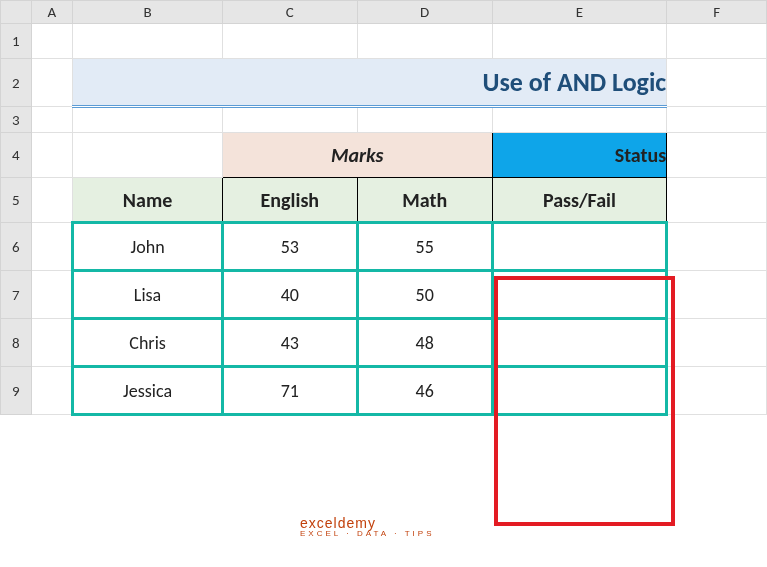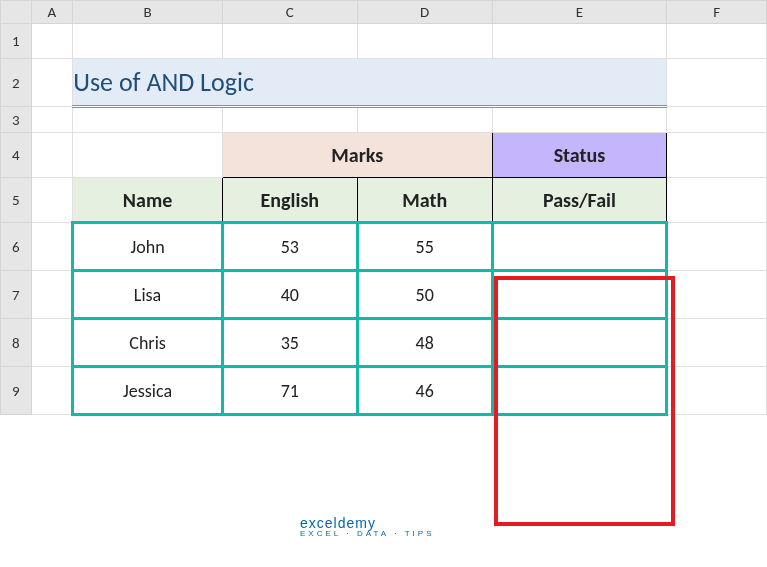--- a/index.html
+++ b/index.html
@@ -62,39 +62,41 @@
     font-size: 18px;
     color: #222;
     background: #ffffff;
   }
   
   
   .title-cell {
     background: #e2ebf6;
     color: #1f4e79;
     font-size: 26px;
-    font-weight: normal;
-    text-align: left;
+    font-weight: bold;
+    text-align: right;
     border-bottom: 3px double #5b9bd5;
   }
   
   
   .marks-header {
     background: #f4e3da;
     font-weight: bold;
     font-size: 20px;
     border: 1px solid #000;
+    font-style: italic;
   }
   
   
   .status-header {
-    background: #c4b5fd;
+    background: #0ea5e9;
     font-weight: bold;
     font-size: 20px;
     border: 1px solid #000;
+    text-align: right;
   }
   
   
   .sub-header {
     background: #e5f0e1;
     font-weight: bold;
     font-size: 20px;
     border: 1px solid #000;
   }
   
@@ -128,21 +130,21 @@
     pointer-events: none;
     box-sizing: border-box;
   }
   
   
   .watermark {
     position: absolute;
     left: 300px;
     top: 515px;
     font-size: 14px;
-    color: #0369a1;
+    color: #c2410c;
     letter-spacing: 1px;
     font-family: Arial, sans-serif;
     pointer-events: none;
   }
   .watermark .small {
     font-size: 8px;
     letter-spacing: 3px;
     display: block;
     text-align: center;
     margin-top: -2px;
@@ -227,21 +229,21 @@
     <td class="cell data-cell">40</td>
     <td class="cell data-cell">50</td>
     <td class="cell data-cell"></td>
     <td class="cell"></td>
   </tr>
 
   <tr class="row-data">
     <td class="row-header">8</td>
     <td class="cell col-A"></td>
     <td class="cell data-cell">Chris</td>
-    <td class="cell data-cell">35</td>
+    <td class="cell data-cell">43</td>
     <td class="cell data-cell">48</td>
     <td class="cell data-cell"></td>
     <td class="cell"></td>
   </tr>
 
   <tr class="row-data">
     <td class="row-header">9</td>
     <td class="cell col-A"></td>
     <td class="cell data-cell">Jessica</td>
     <td class="cell data-cell">71</td>

